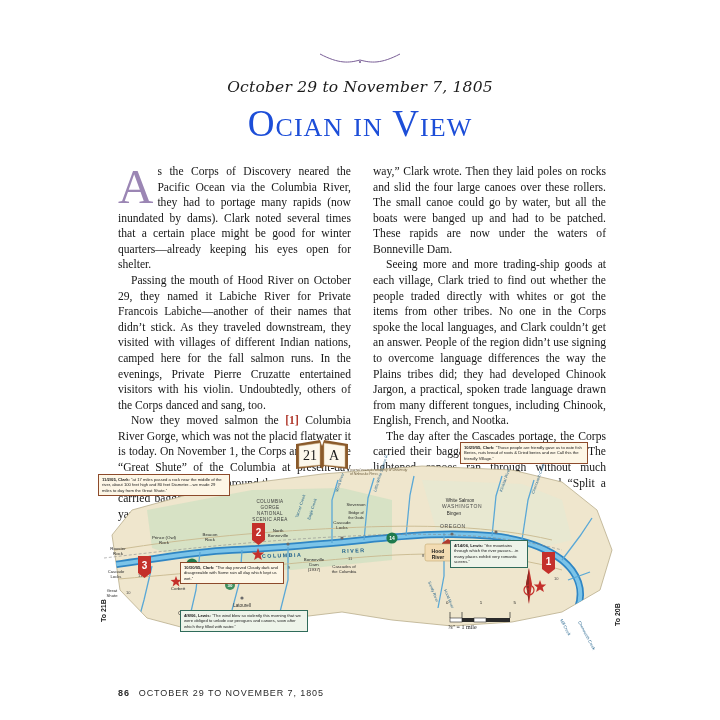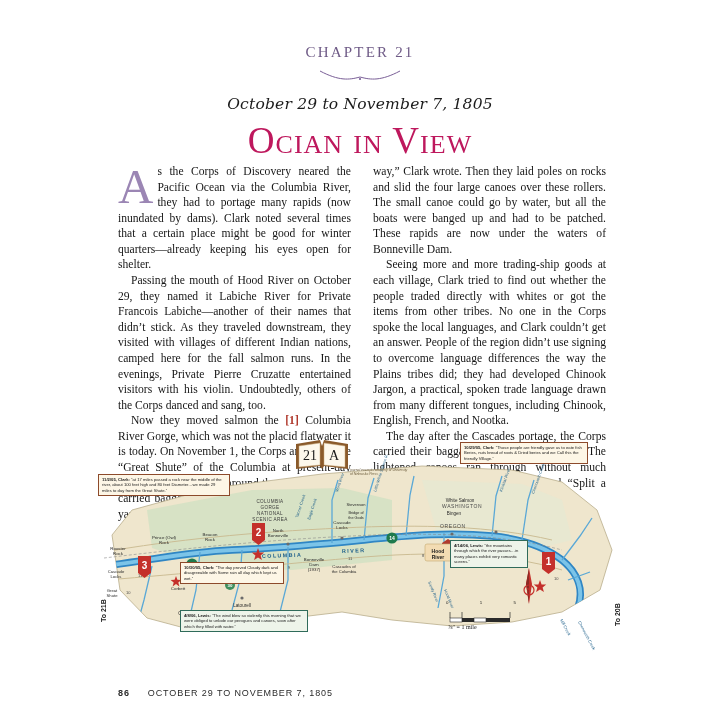--- a/index.html
+++ b/index.html
@@ -40,21 +40,21 @@
     font-family: "DejaVu Serif", serif;
     font-style: italic;
     font-size: 15.5px;
     color: #1b1b1b;
     letter-spacing: 0.2px;
   }
   .chapter-title {
     margin-top: 8px;
     font-family: "Liberation Serif", serif;
     font-size: 37px;
-    color: #be185d;
+    color: #1d4ed8;
     letter-spacing: 1px;
     font-variant: small-caps;
     line-height: 1.08;
   }
 
   
   .columns {
     position: absolute;
     top: 164px;
     left: 118px;
@@ -124,31 +124,30 @@
   }
 
   
   .footer {
     position: absolute;
     left: 118px; bottom: 22px;
     font-family: "Liberation Sans", sans-serif;
     font-size: 9px;
     letter-spacing: 0.9px;
     color: #2a2a2a;
-    display: flex; gap: 18px; align-items: baseline;
+    display: flex; gap: 9px; align-items: baseline;
   }
   .footer .pg { font-weight: bold; }
 </style>
 </head>
 <body>
 
 <div class="page">
 
   <div class="chapter-head">
-    <div class="chapter-label">Chapter 21</div>
     <svg class="flourish" viewBox="0 0 86 16">
       <path d="M3 4 C22 14, 32 13, 43 10 C54 13, 64 14, 83 4" fill="none" stroke="#7a5f97" stroke-width="1"></path>
       <circle cx="43" cy="12" r="1.1" fill="#7a5f97"></circle>
     </svg>
     <div class="date-line">October 29 to November 7, 1805</div>
     <div class="chapter-title">Ocian in View</div>
   </div>
 
   <div class="columns">
 

